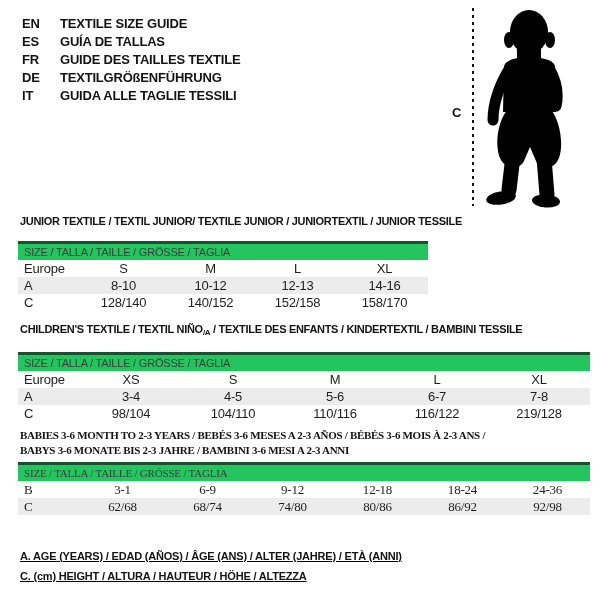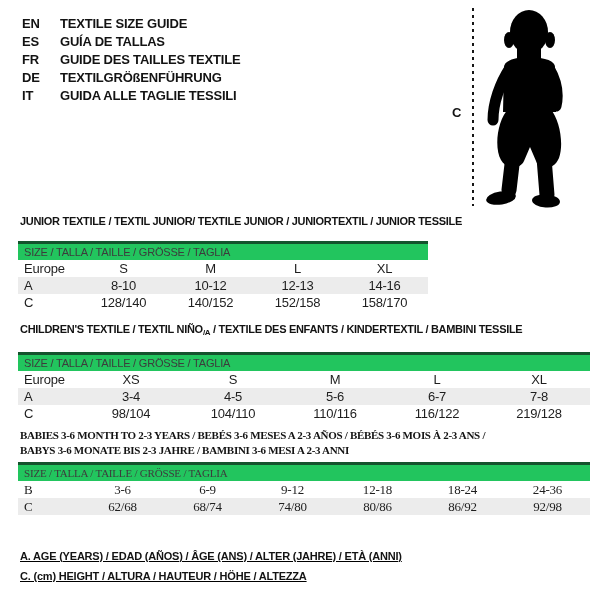--- a/index.html
+++ b/index.html
@@ -175,21 +175,21 @@
 
   <div class="size-table" id="table-babies">
     <div class="t-title">
       <div>BABIES 3-6 MONTH TO 2-3 YEARS / BEBÉS 3-6 MESES A 2-3 AÑOS / BÉBÉS 3-6 MOIS À 2-3 ANS /</div>
       <div>BABYS 3-6 MONATE BIS 2-3 JAHRE / BAMBINI 3-6 MESI A 2-3 ANNI</div>
     </div>
     <div class="t-bar">SIZE / TALLA / TAILLE / GRÖSSE / TAGLIA</div>
     <div class="t-rows">
         <div class="t-row">
           <div class="t-label">B</div>
-          <div class="t-cell">3-6</div>
+          <div class="t-cell">3-1</div>
           <div class="t-cell">6-9</div>
           <div class="t-cell">9-12</div>
           <div class="t-cell">12-18</div>
           <div class="t-cell">18-24</div>
           <div class="t-cell">24-36</div>
         </div>
         <div class="t-row shaded">
           <div class="t-label">C</div>
           <div class="t-cell">62/68</div>
           <div class="t-cell">68/74</div>

